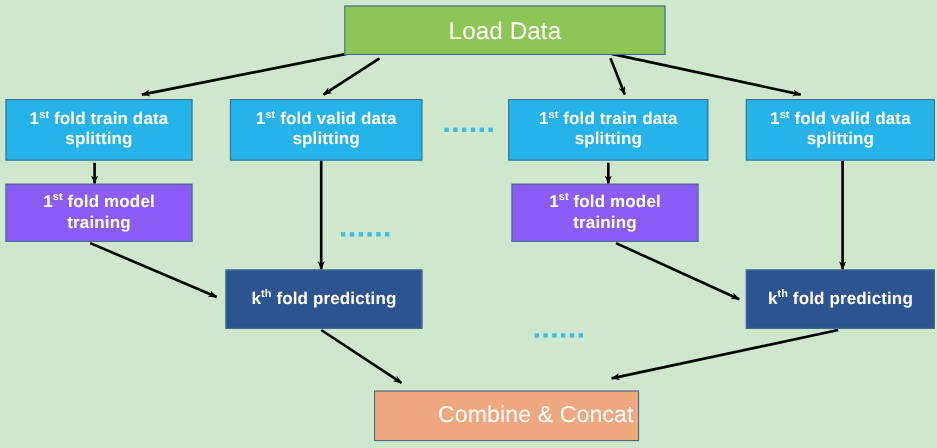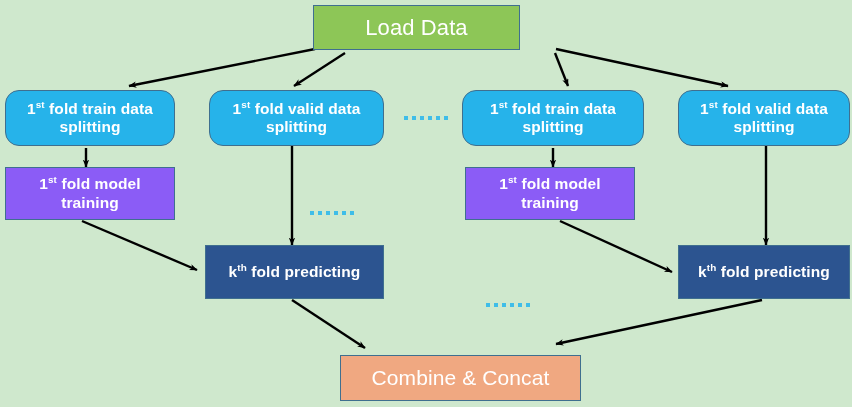--- a/index.html
+++ b/index.html
@@ -45,21 +45,20 @@
     padding: 0 4px;
   }
   .n-load {
     background: #8dc657;
     font-size: 22px;
     font-weight: normal;
   }
   .n-split {
     background: #26b3ea;
     font-size: 15.5px;
-    border-radius: 14px;
   }
   .n-train {
     background: #8b5cf6;
     font-size: 15.5px;
   }
   .n-pred {
     background: #2c5490;
     font-size: 15.5px;
     align-items: center;
   }
@@ -106,21 +105,21 @@
       <path d="M553,148 L553,167"></path>
       <path d="M292,146 L292,245"></path>
       <path d="M766,146 L766,245"></path>
       <path d="M82,221 L197,270"></path>
       <path d="M560,221 L672,272"></path>
       <path d="M292,300 L365,348"></path>
       <path d="M762,300 L556,344"></path>
     </g>
   </svg>
 
-  <div class="node n-load" style="left:313px; top:5px; width:207px; height:45px;">
+  <div class="node n-load" style="left:313px; top:5px; width:292px; height:45px;">
     <span class="txt">Load Data</span>
   </div>
 
   <div class="node n-split" style="left:5px; top:90px; width:170px; height:56px;">
     <span class="txt"><span>1</span><sup>st</sup><span> fold train data splitting</span></span>
   </div>
 
   <div class="node n-split" style="left:209px; top:90px; width:175px; height:56px;">
     <span class="txt"><span>1</span><sup>st</sup><span> fold valid data splitting</span></span>
   </div>
@@ -142,21 +141,21 @@
   </div>
 
   <div class="node n-pred" style="left:205px; top:245px; width:179px; height:54px;">
     <span class="txt"><span>k</span><sup>th</sup><span> fold predicting</span></span>
   </div>
 
   <div class="node n-pred" style="left:678px; top:245px; width:172px; height:54px;">
     <span class="txt"><span>k</span><sup>th</sup><span> fold predicting</span></span>
   </div>
 
-  <div class="node n-combine" style="left:340px; top:355px; width:241px; height:46px;">
+  <div class="node n-combine" style="left:340px; top:355px; width:241px; height:46px;justify-content:flex-end;">
     <span class="txt">Combine &amp; Concat</span>
   </div>
 
   <div class="ellipsis" style="left:404px; top:116px;">
     <i></i>
       <i></i>
       <i></i>
       <i></i>
       <i></i>
       <i></i>

